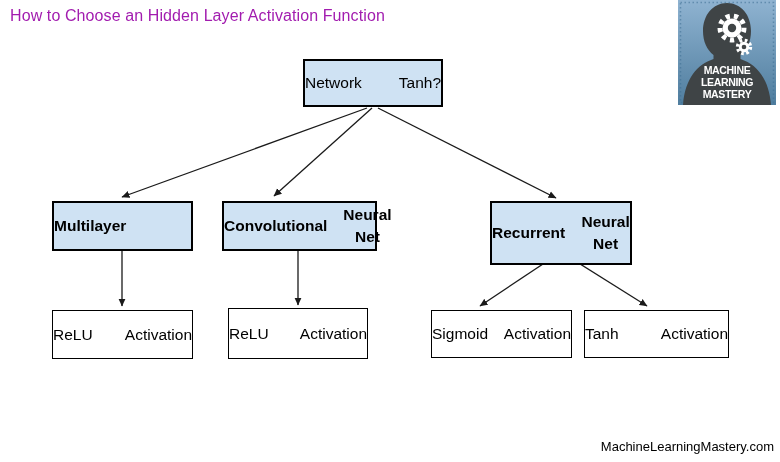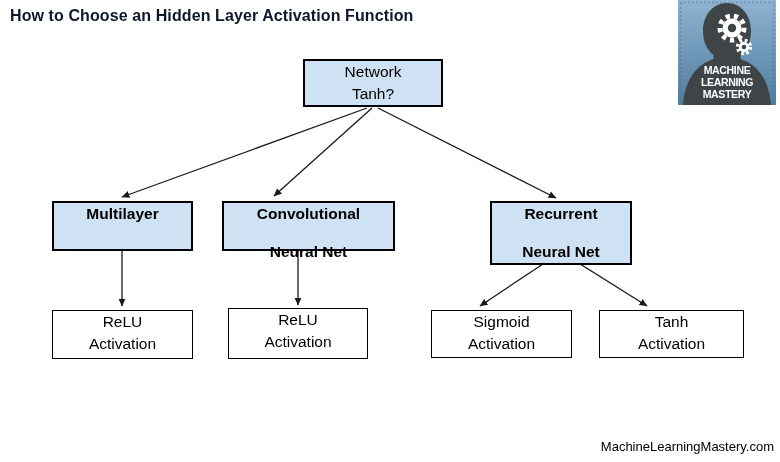--- a/index.html
+++ b/index.html
@@ -5,28 +5,28 @@
   html,body{margin:0;padding:0;background:#fff;}
   #canvas{
     position:relative;
     width:780px;height:462px;
     background:#fff;
     font-family:"Liberation Sans","DejaVu Sans",sans-serif;
     overflow:hidden;
   }
   #title{
     position:absolute;left:10px;top:7px;
-    font-size:16px;font-weight:700;color:#0f172a;
+    font-size:16px;font-weight:400;color:#a21caf;
     letter-spacing:.1px;
     text-align:right;
   }
   #edges{position:absolute;left:0;top:0;width:780px;height:462px;}
   .node{
     position:absolute;
-    display:flex;flex-direction:column;align-items:center;justify-content:flex-start;
+    display:flex;flex-direction:row;align-items:center;justify-content:space-between;
     text-align:center;
     font-size:15.5px;line-height:1.4;color:#000;
     box-sizing:border-box;
     background:var(--node-white,#ffffff);
     border:1px solid var(--node-border,#000);
   }
   .node.blue{background:var(--node-blue,#cfe2f3);border-width:2px;}
   .node.bold{font-weight:700;gap:16px;}
   #footer{
     position:absolute;right:6px;top:439px;
@@ -59,21 +59,21 @@
 
   <div class="node blue" style="left:303px;top:59px;width:140px;height:48px;">
     <span>Network</span>
     <span>Tanh?</span>
   </div>
 
   <div class="node blue bold" style="left:52px;top:201px;width:141px;height:50px;">
     <span>Multilayer</span>
   </div>
 
-  <div class="node blue bold" style="left:222px;top:201px;width:173px;height:50px;">
+  <div class="node blue bold" style="left:222px;top:201px;width:155px;height:50px;">
     <span>Convolutional</span>
     <span>Neural Net</span>
   </div>
 
   <div class="node blue bold" style="left:490px;top:201px;width:142px;height:64px;">
     <span>Recurrent</span>
     <span>Neural Net</span>
   </div>
 
   <div class="node" style="left:52px;top:310px;width:141px;height:49px;">
@@ -84,21 +84,21 @@
   <div class="node" style="left:228px;top:308px;width:140px;height:51px;">
     <span>ReLU</span>
     <span>Activation</span>
   </div>
 
   <div class="node" style="left:403px;top:310px;width:141px;height:48px;margin-left:28px;">
     <span>Sigmoid</span>
     <span>Activation</span>
   </div>
 
-  <div class="node" style="left:599px;top:310px;width:145px;height:48px;">
+  <div class="node" style="left:584px;top:310px;width:145px;height:48px;">
     <span>Tanh</span>
     <span>Activation</span>
   </div>
 
   <div id="footer">MachineLearningMastery.com</div>
 
   <div id="logo">
     <svg width="98" height="105" viewBox="0 0 98 105" xmlns="http://www.w3.org/2000/svg">
       <defs>
         <linearGradient id="logoBg" x1="0" y1="0" x2="0" y2="1">

